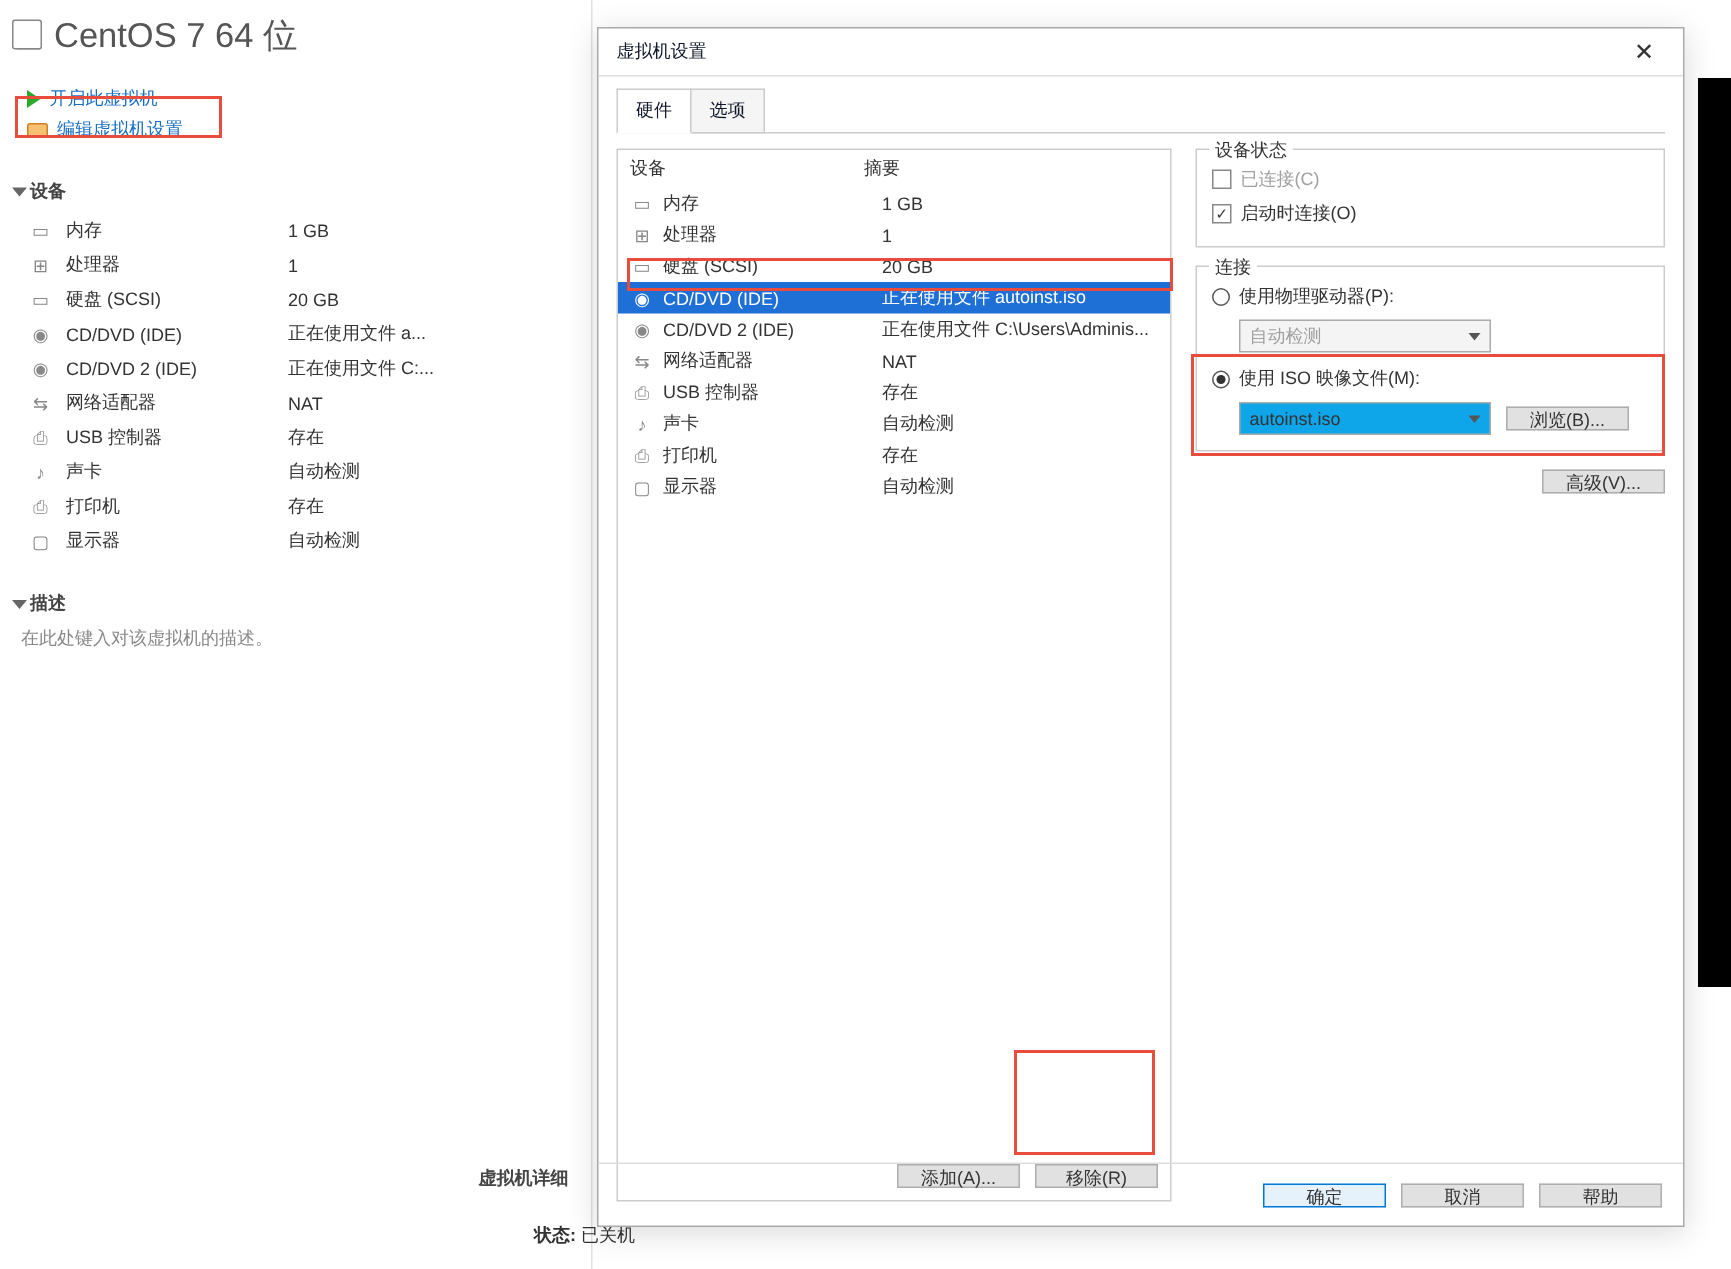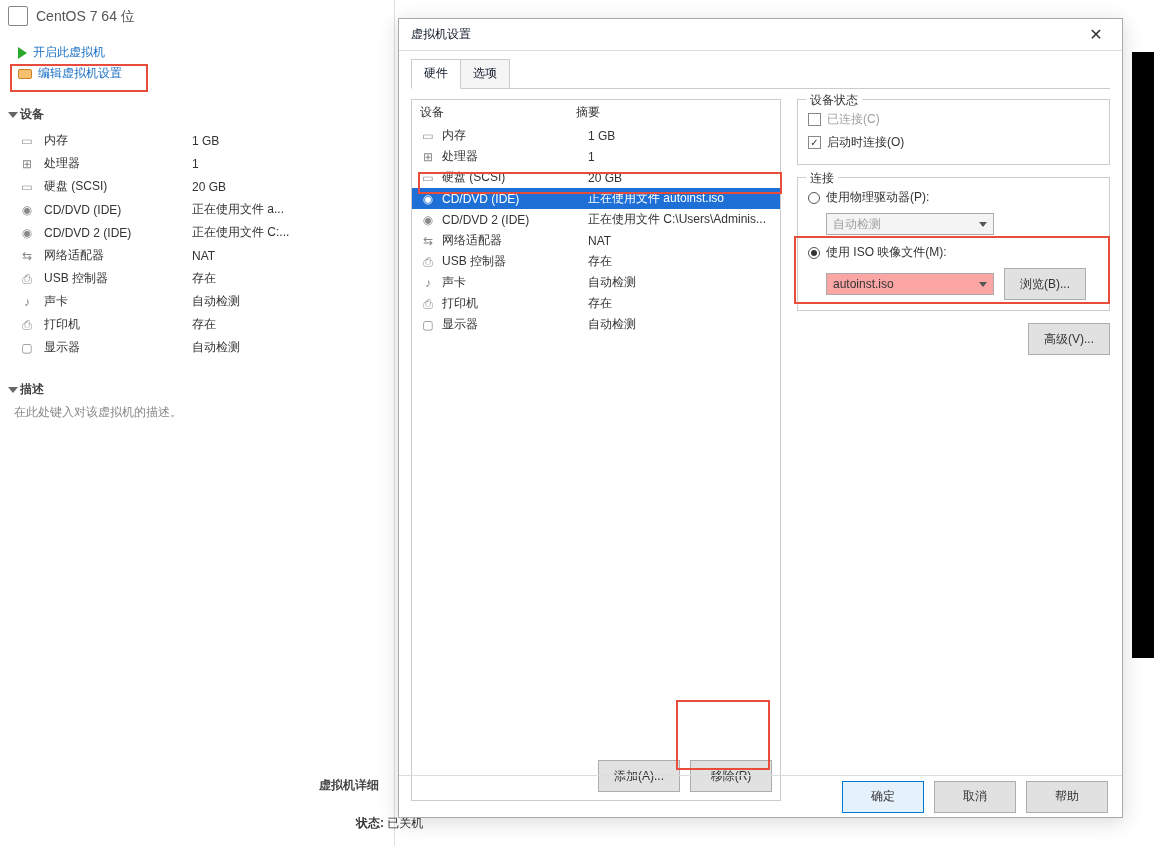--- a/index.html
+++ b/index.html
@@ -3,21 +3,21 @@
 <meta charset="utf-8">
 <style>
 * { box-sizing: border-box; margin: 0; padding: 0; font-family: "Microsoft YaHei", "Segoe UI", sans-serif; font-size: 12px; }
 body { background: #fff; width: 1154px; height: 846px; position: relative; overflow: hidden; }
 
 
 .vm-panel { position: absolute; left: 0; top: 0; width: 395px; height: 846px; border-right: 1px solid #e0e0e0; padding: 4px 0 0 10px; }
 .vm-title-row { display: flex; align-items: center; gap: 8px; padding: 4px 0; }
 .vm-title-row .tab-icon { width: 18px; height: 18px; border: 1px solid #888; border-radius: 2px; position: relative; }
 .vm-title-row .tab-icon::before { content:""; position:absolute; left:-3px; top:-3px; width:18px; height:18px; border:1px solid #888; border-radius:2px; background:#fff; }
-.vm-title { font-size: 14px; color: #555; }
+.vm-title { font-size: 23px; color: #555; }
 .vm-actions { margin-top: 12px; padding-left: 8px; }
 .vm-action { display: flex; align-items: center; gap: 6px; color: #1a6fc4; padding: 2px 0; cursor: pointer; }
 .vm-action .play { width:0; height:0; border-left: 9px solid #2ca82c; border-top:6px solid transparent; border-bottom:6px solid transparent; }
 .vm-action .wrench { width:14px; height:10px; border:1px solid #d08020; border-radius:2px; background:#f5c070; }
 .red-box1 { position:absolute; left:10px; top:64px; width:138px; height:28px; border:2px solid #e74c3c; pointer-events:none; }
 
 .section-hdr { display:flex; align-items:center; gap:4px; color:#444; font-weight:bold; margin-top: 22px; }
 .section-hdr .tri { width:0; height:0; border-top:5px solid transparent; border-bottom:5px solid transparent; border-left:6px solid #666; transform: rotate(90deg); }
 .dev-list { margin-top: 6px; padding-left: 8px; }
 .dev-row { display:flex; align-items:center; gap:8px; padding: 3px 0; }
@@ -53,37 +53,37 @@
 .hw-head .c1 { width: 156px; }
 .hw-list { flex:1; overflow:auto; }
 .hw-row { display:flex; align-items:center; gap:6px; padding:2px 8px; cursor:pointer; }
 .hw-row .ico { width:16px; height:14px; display:flex; align-items:center; justify-content:center; color:#888; }
 .hw-row .c1 { width: 140px; color:#333; }
 .hw-row .c2 { color:#333; flex:1; white-space:nowrap; overflow:hidden; text-overflow:ellipsis; }
 .hw-row.selected { background:#1e6fd6; color:#fff; }
 .hw-row.selected .c1, .hw-row.selected .c2, .hw-row.selected .ico { color:#fff; }
 
 .hw-buttons { display:flex; justify-content:flex-end; gap:10px; padding:8px; }
-.btn { min-width:82px; height:32px; border:1px solid #adadad; background:#e1e1e1; color:#333; padding: 0 12px; cursor:pointer; }
+.btn { min-width:82px; height:16px; border:1px solid #adadad; background:#e1e1e1; color:#333; padding: 0 12px; cursor:pointer; }
 .btn.primary { border-color:#0078d7; background:#e5f1fb; }
 
 .red-box2 { position:absolute; left:418px; top:172px; width:364px; height:22px; border:2px solid #e74c3c; pointer-events:none; z-index:5; }
 .red-box4 { position:absolute; left:676px; top:700px; width:94px; height:70px; border:2px solid #e74c3c; pointer-events:none; z-index:5; }
 .red-box3 { position:absolute; left:794px; top:236px; width:316px; height:68px; border:2px solid #e74c3c; pointer-events:none; z-index:5; }
 
 
 .rt-pane { flex:1; padding-left: 16px; }
 .group { border:1px solid #ccc; padding: 8px 10px 10px 10px; margin-bottom: 12px; position:relative; }
 .group .legend { position:absolute; top:-8px; left:8px; background:#fff; padding:0 4px; color:#333; }
 .chk-row, .radio-row { display:flex; align-items:center; gap:6px; padding:3px 0; color:#333; }
 .chk { width:13px; height:13px; border:1px solid #888; display:inline-flex; align-items:center; justify-content:center; font-size:10px; color:#333; }
 .radio { width:12px; height:12px; border:1px solid #555; border-radius:50%; display:inline-flex; align-items:center; justify-content:center; }
 .radio.sel::after { content:""; width:6px; height:6px; border-radius:50%; background:#333; }
 .disabled { color:#a0a0a0; }
-.combo { width:168px; height:22px; border:1px solid #aaa; background:#fca5a5; padding:0 18px 0 6px; position:relative; color:#333; display:inline-flex; align-items:center; }
+.combo { width:168px; height:22px; border:1px solid #aaa; background:#0ea5e9; padding:0 18px 0 6px; position:relative; color:#333; display:inline-flex; align-items:center; }
 .combo::after { content:""; position:absolute; right:6px; top:8px; width:0; height:0; border-left:4px solid transparent; border-right:4px solid transparent; border-top:5px solid #555; }
 .combo.disabled { background:#f4f4f4; color:#a0a0a0; }
 .combo-row { display:flex; align-items:center; gap:10px; margin-top:4px; padding-left:18px; }
 
 .adv-row { display:flex; justify-content:flex-end; margin-top:4px; }
 
 .dlg-footer { position:absolute; left:0; right:0; bottom:0; height:42px; border-top:1px solid #ddd; display:flex; align-items:center; justify-content:flex-end; gap:10px; padding-right:14px; }
 
 
 .i-mem::before { content:"▭"; }

